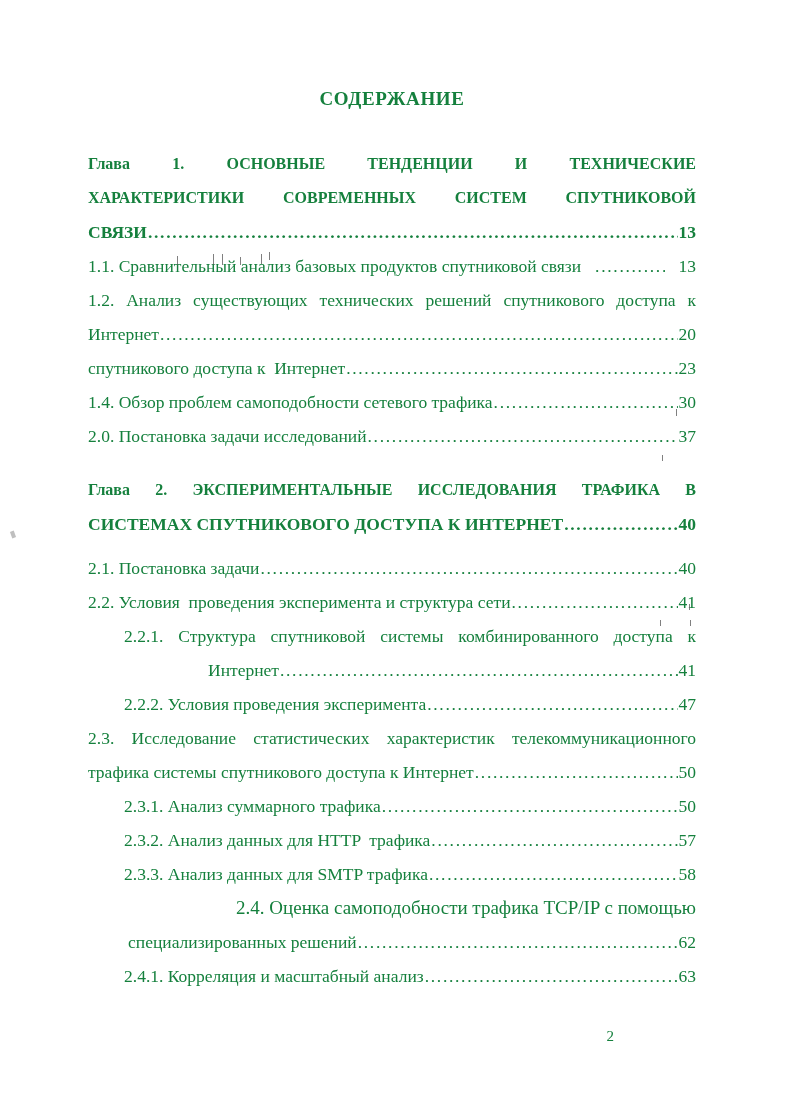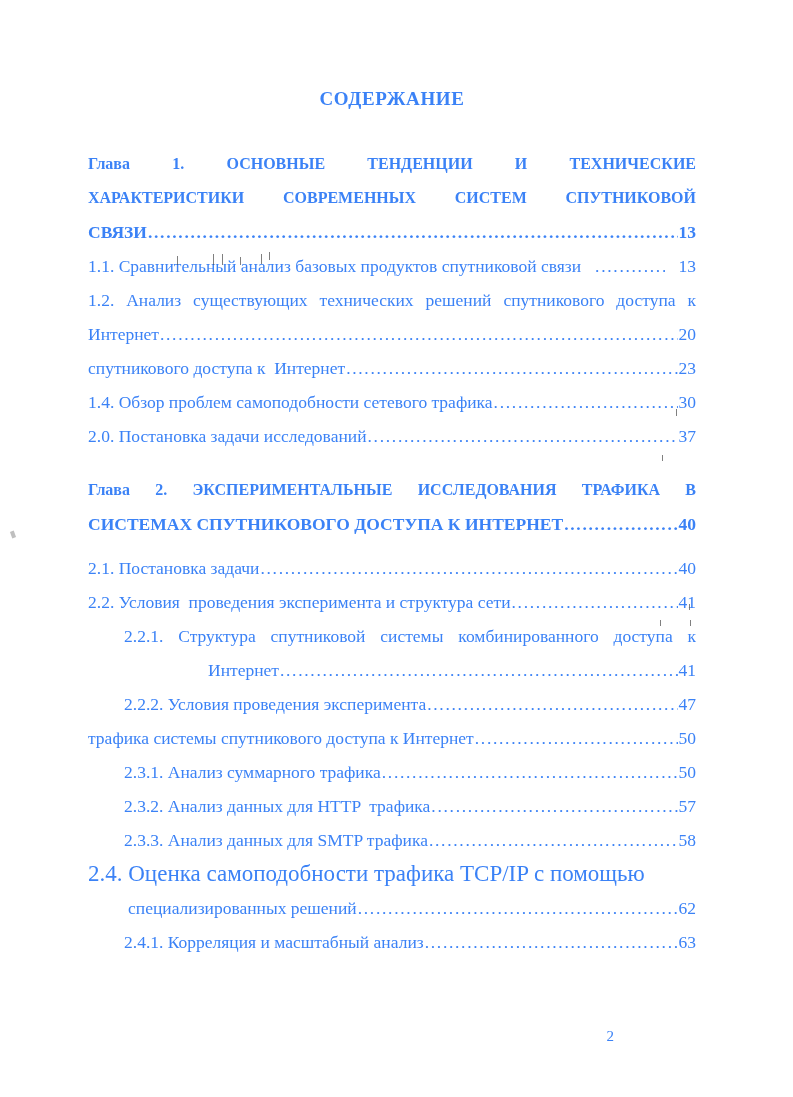--- a/index.html
+++ b/index.html
@@ -8,21 +8,21 @@
     padding: 0;
     background: #ffffff;
   }
   .page {
     position: relative;
     width: 710px;
     height: 1097px;
     background: #ffffff;
     overflow: hidden;
     font-family: "Liberation Serif", "DejaVu Serif", serif;
-    color: #3b82f6;
+    color: #15803d;
     -webkit-font-smoothing: antialiased;
   }
   .content {
     position: absolute;
     left: 88px;
     top: 0;
     width: 608px;
   }
 
   
@@ -78,22 +78,22 @@
   }
   .jline-normal {
     display: block;
     text-align: justify;
     text-align-last: justify;
     font-size: 17.5px;
     line-height: 34px;
   }
   .jline-left {
     display: block;
-    text-align: left;
-    font-size: 23px;
+    text-align: right;
+    font-size: 19px;
     line-height: 34px;
   }
 
   
   .ind-0  { margin-left: 0px; gap: 13px; }
   .ind-1  { margin-left: 36px; }
   .hang-2 { margin-left: 84px; }   
   .hang-24{ margin-left: 40px; }   
 
   .gap-sm { height: 10px; }
@@ -217,20 +217,21 @@
       </div>
     </div>
 
     <div class="row ind-1">
       <span class="label">2.2.2. Условия проведения эксперимента</span>
       <span class="dots"></span>
       <span class="pageno">47</span>
     </div>
 
     <div>
+      <span class="jline-normal">2.3. Исследование статистических характеристик телекоммуникационного</span>
       <div class="row">
         <span class="label">трафика системы спутникового доступа к Интернет</span>
         <span class="dots"></span>
         <span class="pageno">50</span>
       </div>
     </div>
 
     <div class="row ind-1">
       <span class="label">2.3.1. Анализ суммарного трафика</span>
       <span class="dots"></span>

